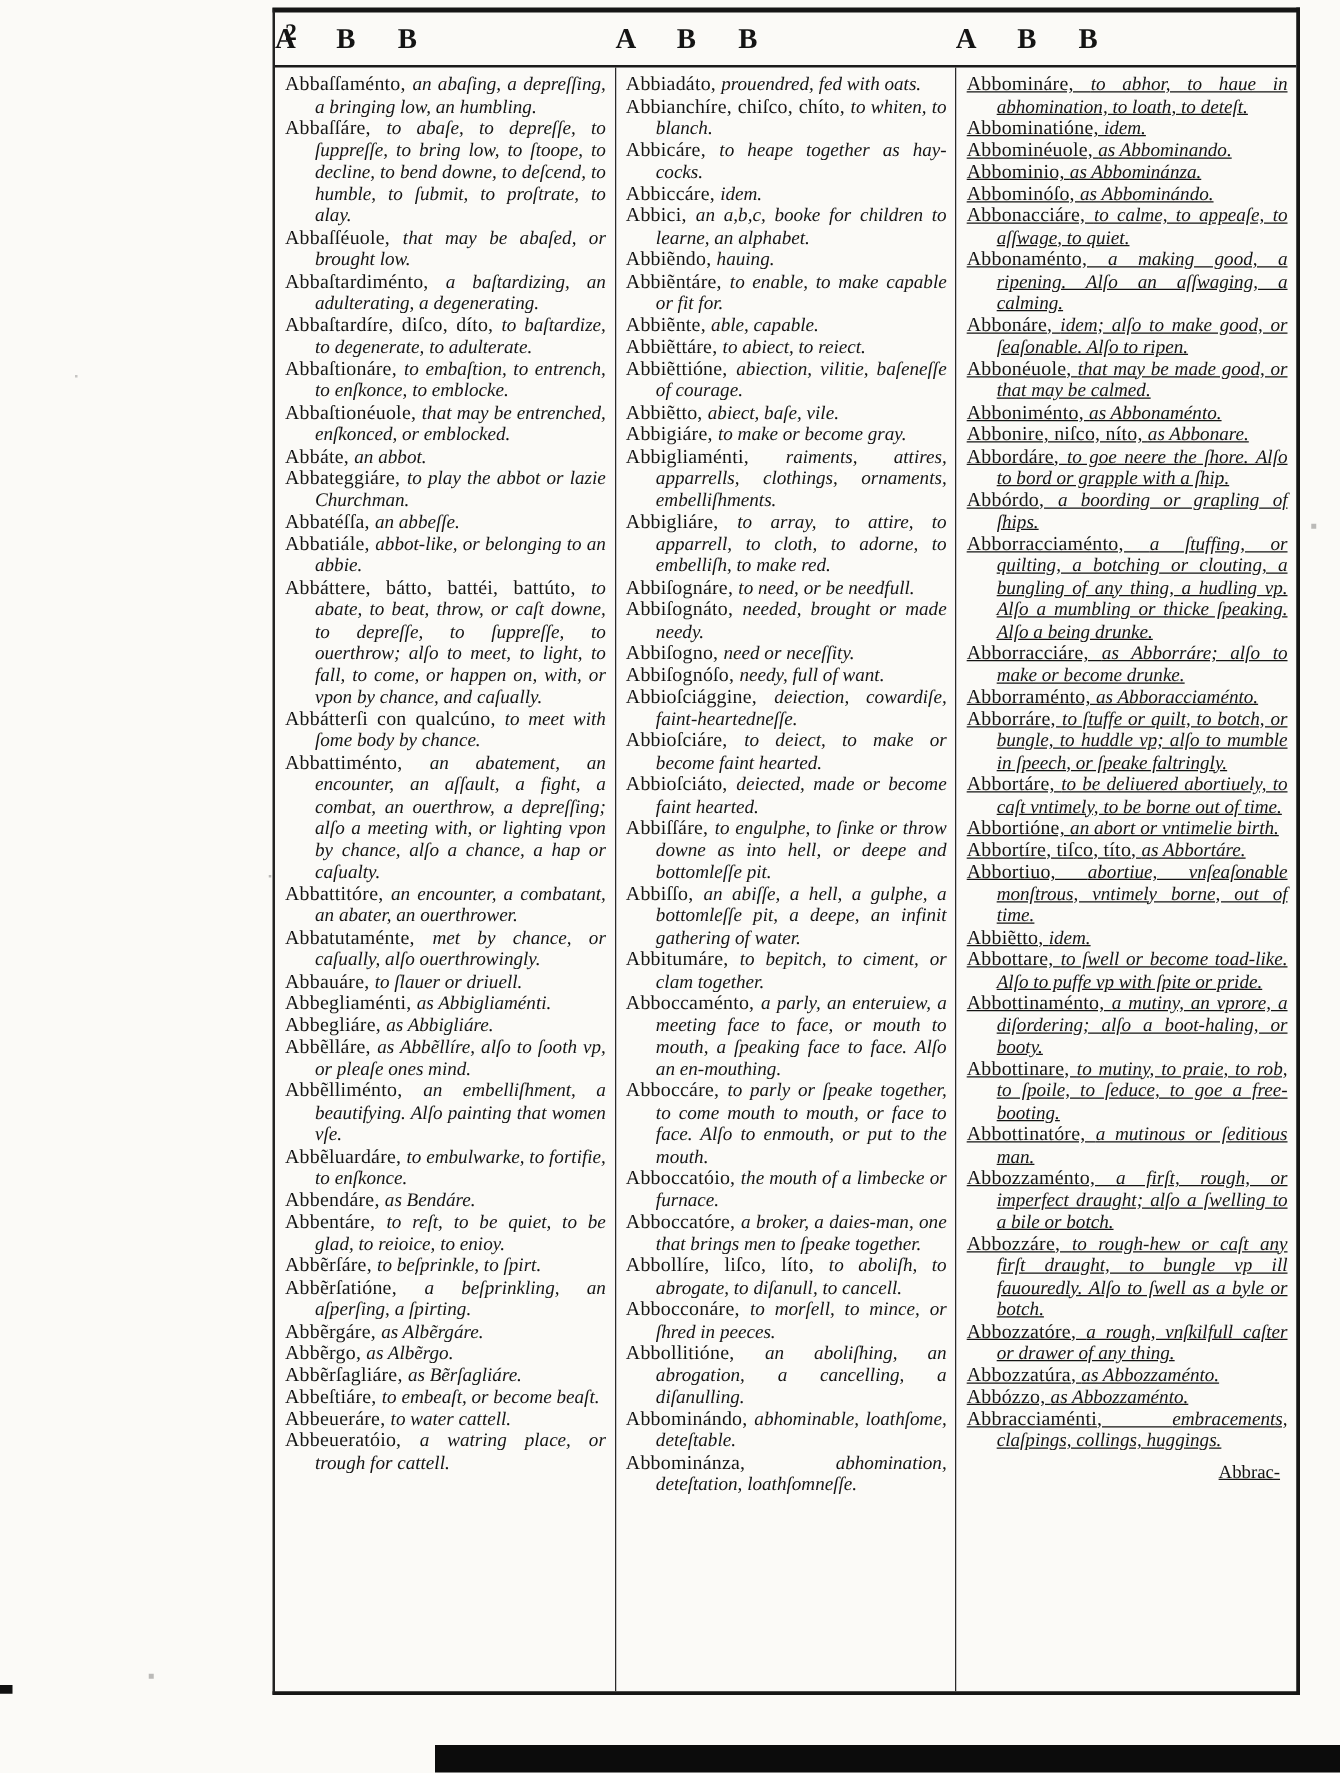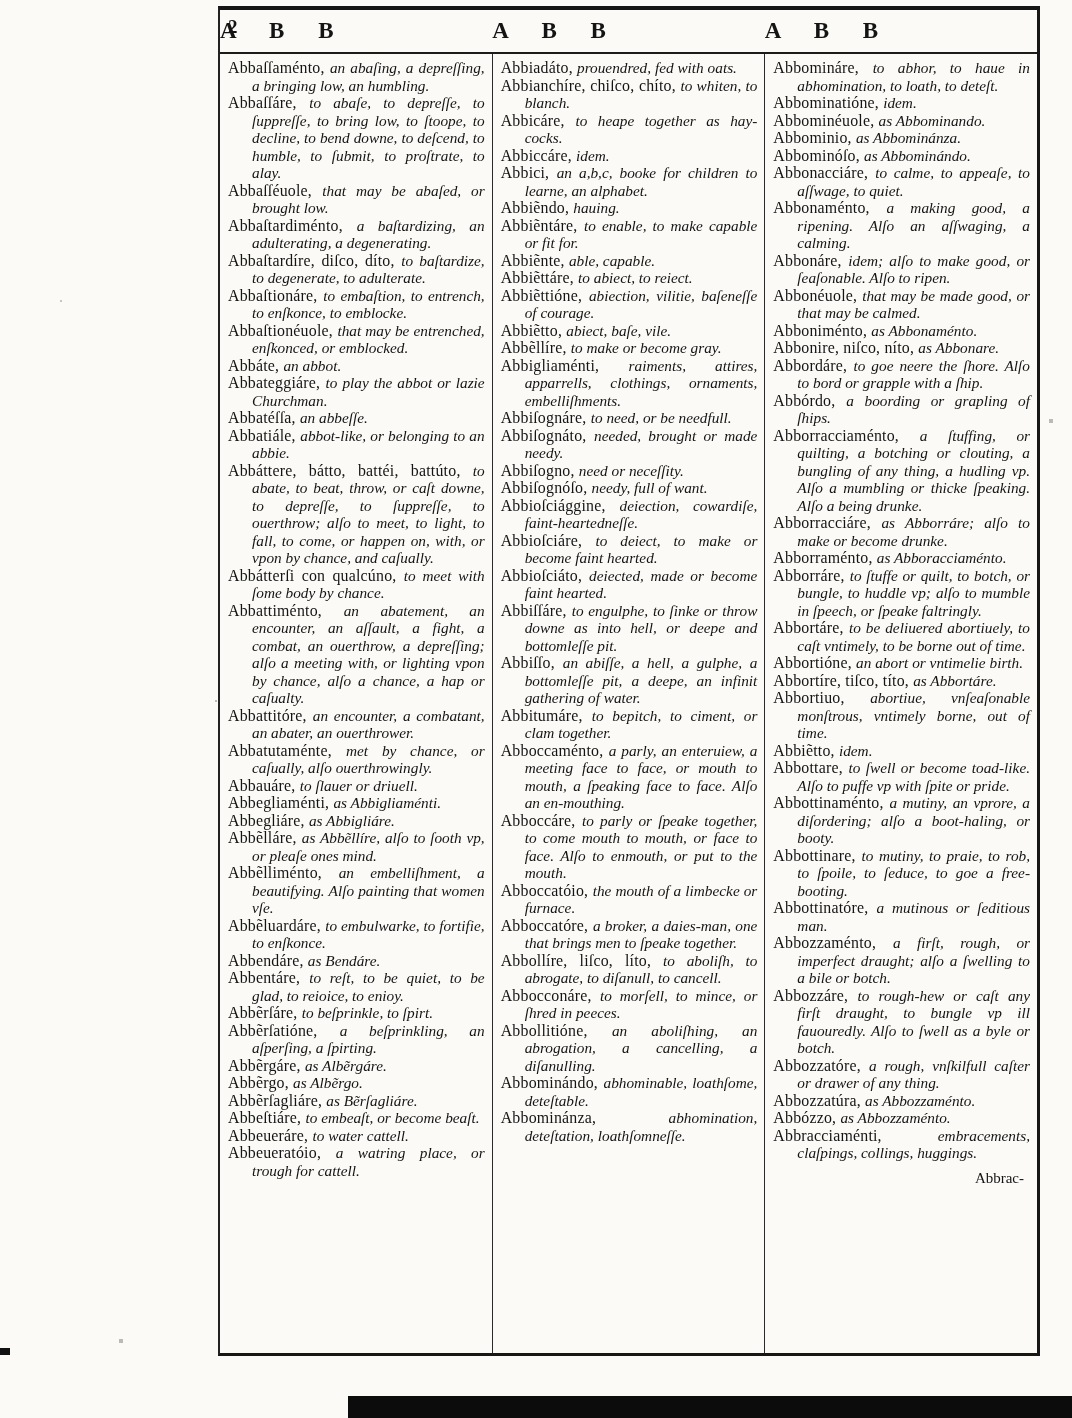--- a/index.html
+++ b/index.html
@@ -34,21 +34,21 @@
   }
   .columns{
     display:flex;height:1299px;border-radius:22px;
   }
   .col{
     flex:1;padding:5px 7px 4px 8px;
     border-right:1px solid #2a2a2a;
     overflow:hidden;position:relative;
     box-sizing:border-box;
   }
-  .col:last-child{border-right:none;}
+  .col:last-child{border-right:none;text-decoration:underline;}
   .entry{
     font-size:15.3px;line-height:17.5px;
     text-align:justify;
     padding-left:24px;text-indent:-24px;
   }
   .hw{
     font-style:normal;font-size:15.9px;
     letter-spacing:.2px;
   }
   .def{font-style:italic;}
@@ -128,22 +128,23 @@
         <div class="entry"><span class="hw">Abbianchíre, chiſco, chíto, </span><span class="def">to whiten, to blanch.</span></div>
         <div class="entry"><span class="hw">Abbicáre, </span><span class="def">to heape together as hay-cocks.</span></div>
         <div class="entry"><span class="hw">Abbiccáre, </span><span class="def">idem.</span></div>
         <div class="entry"><span class="hw">Abbici, </span><span class="def">an a,b,c, booke for children to learne, an alphabet.</span></div>
         <div class="entry"><span class="hw">Abbiẽndo, </span><span class="def">hauing.</span></div>
         <div class="entry"><span class="hw">Abbiẽntáre, </span><span class="def">to enable, to make capable or fit for.</span></div>
         <div class="entry"><span class="hw">Abbiẽnte, </span><span class="def">able, capable.</span></div>
         <div class="entry"><span class="hw">Abbiẽttáre, </span><span class="def">to abiect, to reiect.</span></div>
         <div class="entry"><span class="hw">Abbiẽttióne, </span><span class="def">abiection, vilitie, baſeneſſe of courage.</span></div>
         <div class="entry"><span class="hw">Abbiẽtto, </span><span class="def">abiect, baſe, vile.</span></div>
-        <div class="entry"><span class="hw">Abbẽllíre, </span><span class="def">to make or become gray.</span></div>
+        <div class="entry"><span class="hw">Abbigiáre, </span><span class="def">to make or become gray.</span></div>
         <div class="entry"><span class="hw">Abbigliaménti, </span><span class="def">raiments, attires, apparrells, clothings, ornaments, embelliſhments.</span></div>
+        <div class="entry"><span class="hw">Abbigliáre, </span><span class="def">to array, to attire, to apparrell, to cloth, to adorne, to embelliſh, to make red.</span></div>
         <div class="entry"><span class="hw">Abbiſognáre, </span><span class="def">to need, or be needfull.</span></div>
         <div class="entry"><span class="hw">Abbiſognáto, </span><span class="def">needed, brought or made needy.</span></div>
         <div class="entry"><span class="hw">Abbiſogno, </span><span class="def">need or neceſſity.</span></div>
         <div class="entry"><span class="hw">Abbiſognóſo, </span><span class="def">needy, full of want.</span></div>
         <div class="entry"><span class="hw">Abbioſciággine, </span><span class="def">deiection, cowardiſe, faint-heartedneſſe.</span></div>
         <div class="entry"><span class="hw">Abbioſciáre, </span><span class="def">to deiect, to make or become faint hearted.</span></div>
         <div class="entry"><span class="hw">Abbioſciáto, </span><span class="def">deiected, made or become faint hearted.</span></div>
         <div class="entry"><span class="hw">Abbiſſáre, </span><span class="def">to engulphe, to ſinke or throw downe as into hell, or deepe and bottomleſſe pit.</span></div>
         <div class="entry"><span class="hw">Abbiſſo, </span><span class="def">an abiſſe, a hell, a gulphe, a bottomleſſe pit, a deepe, an infinit gathering of water.</span></div>
         <div class="entry"><span class="hw">Abbitumáre, </span><span class="def">to bepitch, to ciment, or clam together.</span></div>

